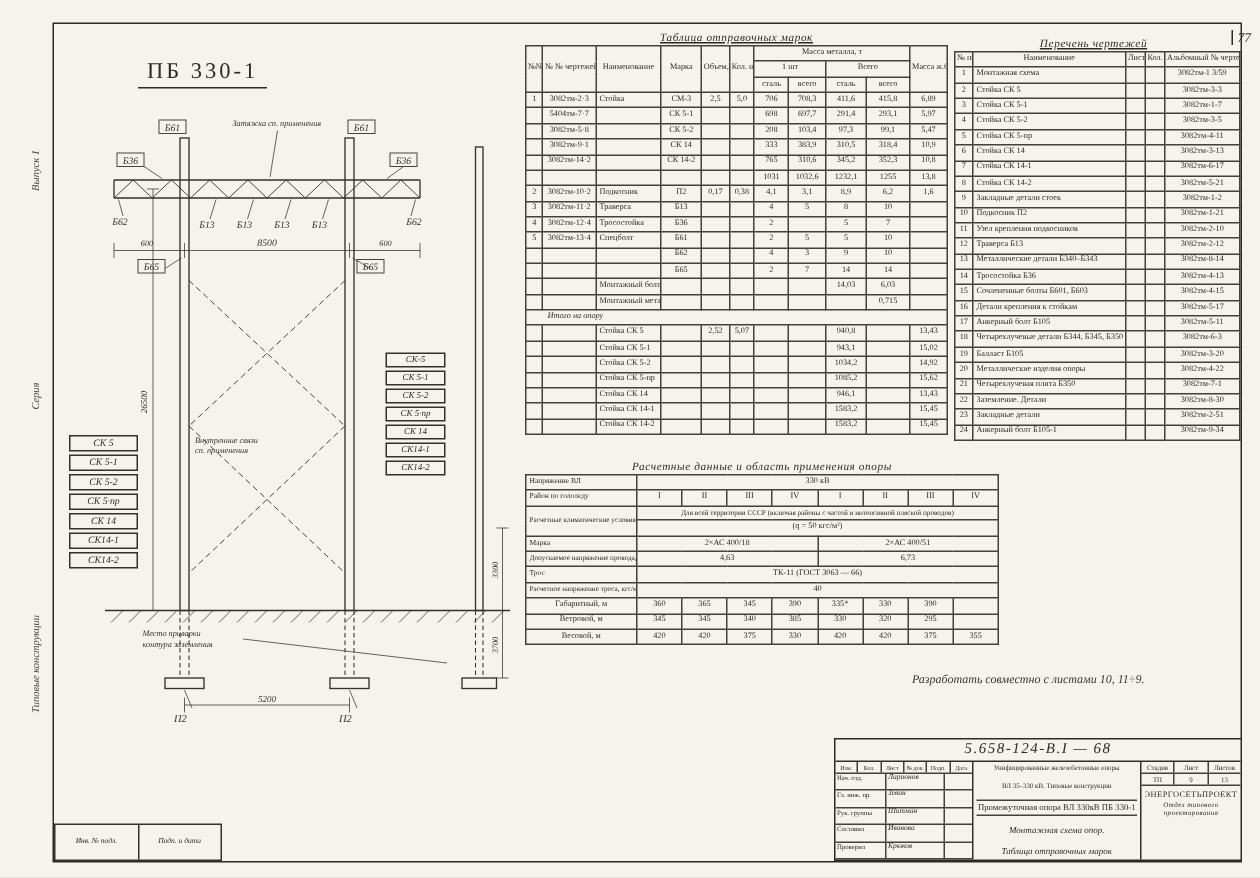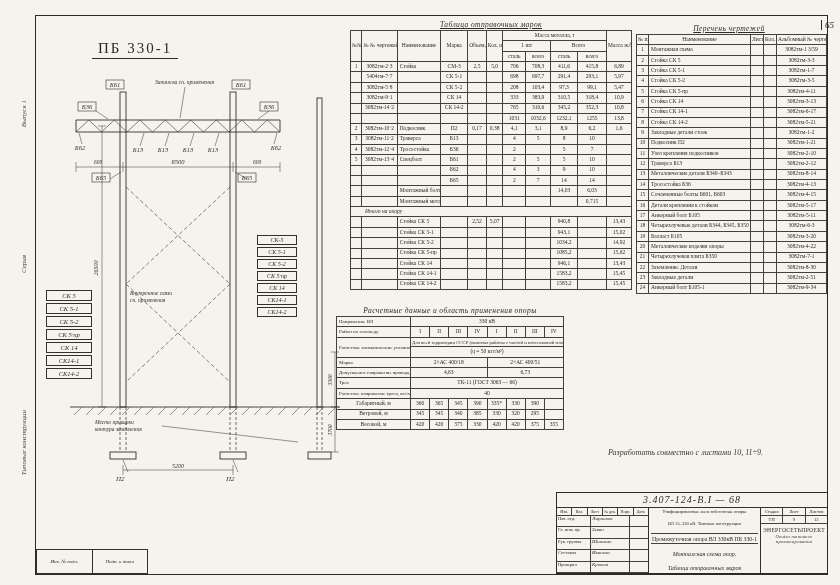--- a/index.html
+++ b/index.html
@@ -17,21 +17,21 @@
   .mark-box{border:0.9px solid #35312a;font-size:6.5px;font-style:italic;text-align:center;padding:1px 0;background:#f5f3ec}
   .marks-list.right .mark-box{font-size:6px}
   .tbl-title{font-size:7.5px;font-style:italic;text-align:center;text-decoration:underline;margin-bottom:1px;letter-spacing:0.4px}
   table{border-collapse:collapse;table-layout:fixed;width:100%;border:1.1px solid #35312a}
   td,th{border:0.6px solid #45413a;font-size:5.5px;font-weight:normal;text-align:center;padding:1.8px 1px;overflow:hidden;white-space:nowrap;line-height:1.05}
   .shipping{position:absolute;left:350px;top:20px;width:282px}
   .shipping td:nth-child(3){text-align:left;padding-left:2px}
   .totals-label{font-style:italic;text-align:left;padding-left:14px}
   .dlist{position:absolute;left:636px;top:24px;width:186px}
   .dlist td:nth-child(2){text-align:left;padding-left:2px}
-  .calc{position:absolute;left:336px;top:306px;width:228px}
+  .calc{position:absolute;left:350px;top:306px;width:316px}
   .calc .tbl-title{text-decoration:none}
   .calc td.lbl{text-align:left;padding-left:2px;font-size:5px}
   .calc td.small{font-size:4.8px}
   .note{position:absolute;left:608px;top:448px;width:215px;font-size:8px;font-style:italic;color:#3b372e}
   .title-block{position:absolute;left:556px;top:492px;width:272px;height:82px;border:1.4px solid #2c2a26;background:#f5f3ec;display:flex;flex-direction:column}
   .tb-code{height:15px;border-bottom:0.8px solid #35312a;font-size:10px;font-style:italic;text-align:center;letter-spacing:1px;padding-top:1px}
   .tb-body{flex:1;display:flex}
   .tb-left{width:92px;border-right:0.8px solid #35312a;display:flex;flex-direction:column}
   .tb-cols{display:flex;border-bottom:0.6px solid #45413a}
   .tb-cols span{flex:1;font-size:4px;text-align:center;border-right:0.6px solid #45413a;padding:1px 0}
@@ -52,21 +52,21 @@
   .tb-org.small{font-size:4.6px;font-style:italic;margin-top:1px}
   .corner-stamp{position:absolute;left:36px;top:549px;width:112px;height:25px;border:1px solid #35312a;display:flex}
   .cs-cell{flex:1;border-right:0.8px solid #35312a;font-size:5px;font-style:italic;display:flex;align-items:center;justify-content:center;text-align:center}
   .cs-cell:last-child{border-right:none}
 </style>
 </head>
 <body>
 
 <div class="sheet">
   <div class="frame"></div>
-  <div class="page-num">65</div>
+  <div class="page-num">77</div>
 
   <div class="margin-label" style="top:100px">Выпуск 1</div>
   <div class="margin-label" style="top:255px">Серия</div>
   <div class="margin-label" style="top:410px">Типовые конструкции</div>
 
   <div class="dwg-title">ПБ 330-1</div>
 
   <svg class="tower" width="305" height="450" viewBox="0 0 305 450">
     <g stroke="#35312a" fill="none" stroke-width="0.9">
       <rect x="80" y="40" width="6" height="315"></rect>
@@ -792,21 +792,21 @@
             <td>375</td>
             <td>355</td>
           </tr>
         </tbody>
     </table>
   </div>
 
   <div class="note">Разработать совместно  с листами 10, 11÷9.</div>
 
   <div class="title-block">
-    <div class="tb-code">3.407-124-В.I — 68</div>
+    <div class="tb-code">5.658-124-В.I — 68</div>
     <div class="tb-body">
       <div class="tb-left">
         <div class="tb-cols">
           <span>Изм.</span>
           <span>Кол.</span>
           <span>Лист</span>
           <span>№ док.</span>
           <span>Подп.</span>
           <span>Дата</span>
         </div>

